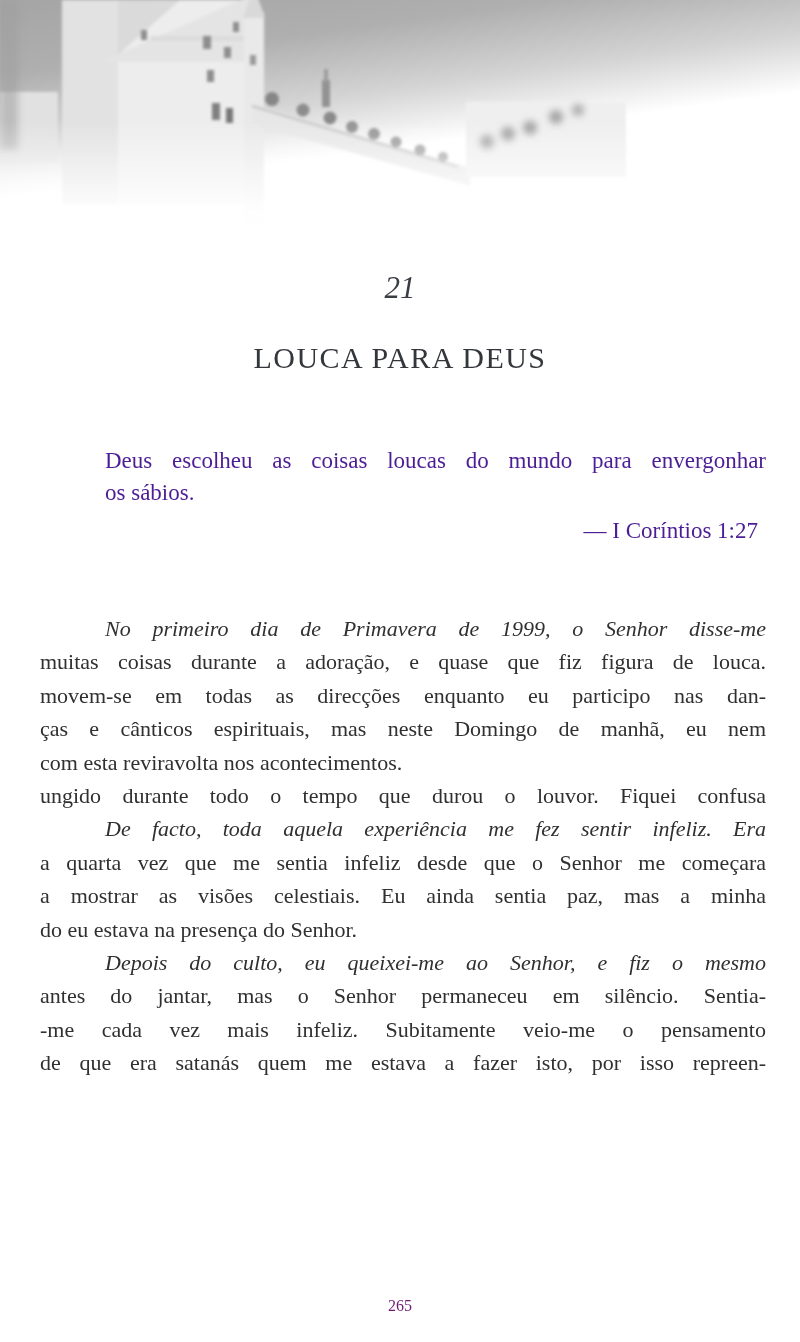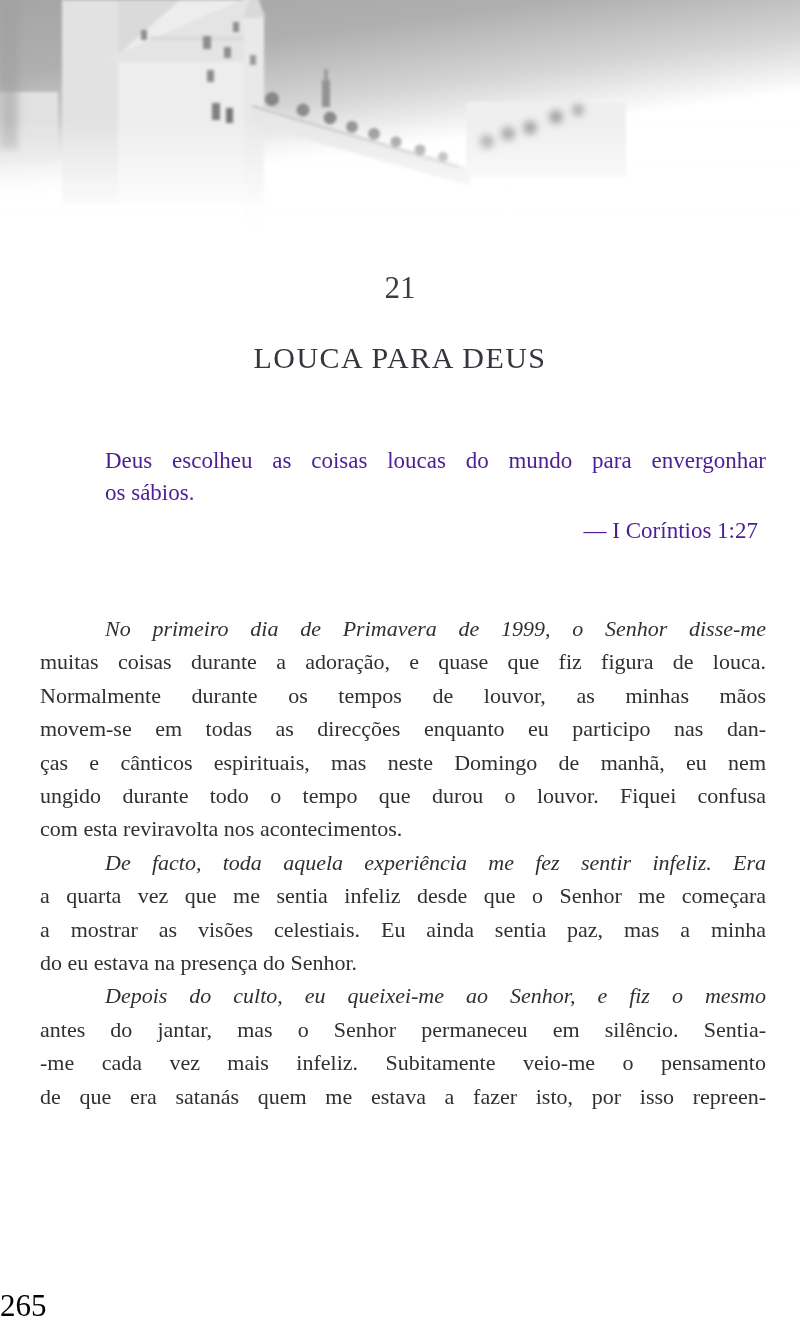--- a/index.html
+++ b/index.html
@@ -22,20 +22,21 @@
     width: 800px; height: 240px;
   }
   .chapter-number {
     position: absolute;
     top: 268px; left: 0;
     width: 100%;
     text-align: center;
     font-size: 31px;
     line-height: 40px;
     color: #3a3e44;
+    font-style: italic;
   }
   .chapter-title {
     position: absolute;
     top: 338px; left: 0;
     width: 100%;
     text-align: center;
     font-size: 30px;
     line-height: 40px;
     letter-spacing: 1.5px;
     color: #33363b;
@@ -69,23 +70,24 @@
   .line {
     text-align: justify;
     text-align-last: justify;
   }
   .line.first { padding-left: 65px; font-style: italic; }
   .line.last { text-align-last: left; }
   .folio {
     position: absolute;
     top: 1291px; left: 0;
     width: 100%;
-    font-size: 31px;
+    text-align: center;
+    font-size: 16px;
     line-height: 30px;
-    color: #000000;
+    color: #701a75;
   }
 </style>
 </head>
 <body>
 
 <div class="page">
 
   <div class="header-art">
     <svg width="800" height="240" viewBox="0 0 800 240" xmlns="http://www.w3.org/2000/svg">
       <defs>
@@ -167,25 +169,24 @@
   <div class="epigraph">
     <div class="eline">Deus escolheu as coisas loucas do mundo para envergonhar</div>
     <div class="eline last">os sábios.</div>
     <div class="attribution">— I Coríntios 1:27</div>
   </div>
 
   <div class="body-text">
     <div class="paragraph">
       <div class="line first">No primeiro dia de Primavera de 1999, o Senhor disse-me</div>
       <div class="line">muitas coisas durante a adoração, e quase que fiz figura de louca.</div>
-      <div class="line">Normalmente durante os tempos de louvor, as minhas mãos</div>
       <div class="line">movem-se em todas as direcções enquanto eu participo nas dan-</div>
       <div class="line">ças e cânticos espirituais, mas neste Domingo de manhã, eu nem</div>
+      <div class="line last">com esta reviravolta nos acontecimentos.</div>
       <div class="line">ungido durante todo o tempo que durou o louvor. Fiquei confusa</div>
-      <div class="line last">com esta reviravolta nos acontecimentos.</div>
     </div>
     <div class="paragraph">
       <div class="line first">De facto, toda aquela experiência me fez sentir infeliz. Era</div>
       <div class="line">a quarta vez que me sentia infeliz desde que o Senhor me começara</div>
       <div class="line">a mostrar as visões celestiais. Eu ainda sentia paz, mas a minha</div>
       <div class="line last">do eu estava na presença do Senhor.</div>
     </div>
     <div class="paragraph">
       <div class="line first">Depois do culto, eu queixei-me ao Senhor, e fiz o mesmo</div>
       <div class="line">antes do jantar, mas o Senhor permaneceu em silêncio. Sentia-</div>

